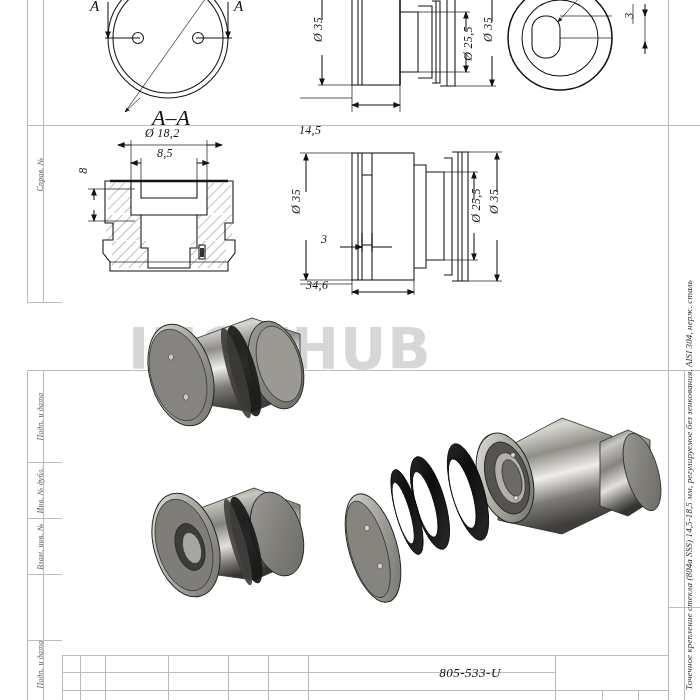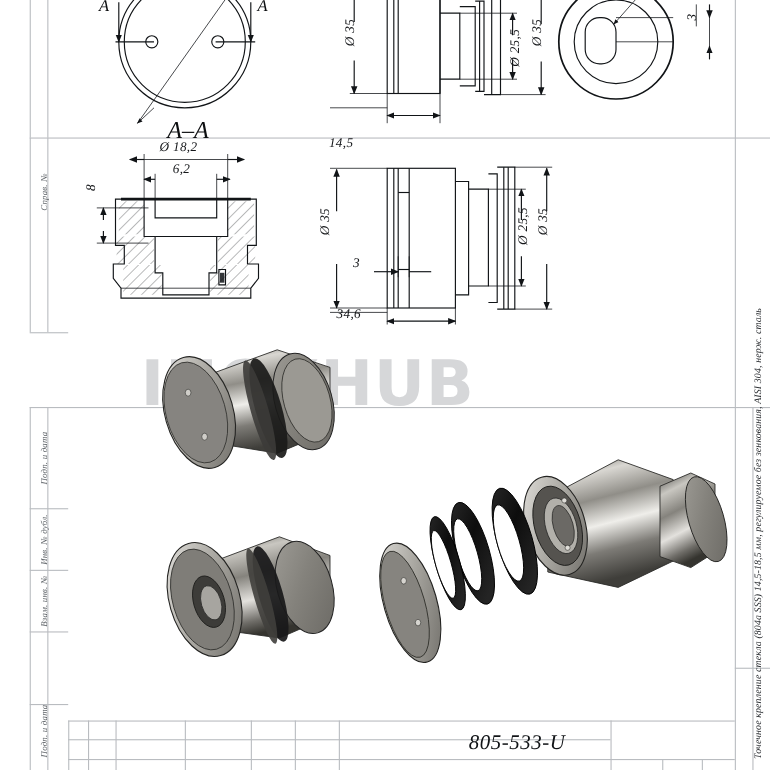--- a/index.html
+++ b/index.html
@@ -73,21 +73,21 @@
   .stk2 { fill: none; stroke: #111417; stroke-width: 1.55; }
   .thin { fill: none; stroke: #111417; stroke-width: .7; }
 
   
   #partno {
     position: absolute;
     left: 470px; top: 665px;
     transform: translateX(-50%);
     font-family: "Liberation Serif", serif;
     font-style: italic;
-    font-size: 19px;
+    font-size: 13px;
     color: #111417;
     letter-spacing: .5px;
     white-space: nowrap;
   }
   #spectext {
     position: absolute;
     white-space: nowrap;
     font-family: "Liberation Serif", serif;
     font-style: italic;
     font-size: 9px;
@@ -314,21 +314,21 @@
       <line x1="352" y1="292" x2="414" y2="292" class="stk" marker-start="url(#arb)" marker-end="url(#ar)"></line>
       <line x1="300" y1="284" x2="352" y2="284" class="thin"></line>
     </g>
   </svg>
 
   <div class="secmark" style="left:152px; top:105px;">A–A</div>
   <div class="secmark small" style="left:90px; top:-2px;">A</div>
   <div class="secmark small" style="left:234px; top:-2px;">A</div>
 
   <div class="dim" style="left:145px; top:126px;">Ø 18,2</div>
-  <div class="dim" style="left:157px; top:146px;">6,2</div>
+  <div class="dim" style="left:157px; top:146px;">8,5</div>
   <div class="dim v" style="left:74px; top:163px; width:18px; text-align:center;">8</div>
 
   <div class="dim v" style="left:296px; top:22px; width:44px; text-align:center;">Ø 35</div>
   <div class="dim v" style="left:440px; top:36px; width:56px; text-align:center;">Ø 25,5</div>
   <div class="dim v" style="left:466px; top:22px; width:44px; text-align:center;">Ø 35</div>
   <div class="dim" style="left:299px; top:103px;margin-top:20px;">14,5</div>
 
   <div class="dim v" style="left:274px; top:194px; width:44px; text-align:center;">Ø 35</div>
   <div class="dim v" style="left:448px; top:198px; width:56px; text-align:center;">Ø 25,5</div>
   <div class="dim v" style="left:472px; top:194px; width:44px; text-align:center;">Ø 35</div>

